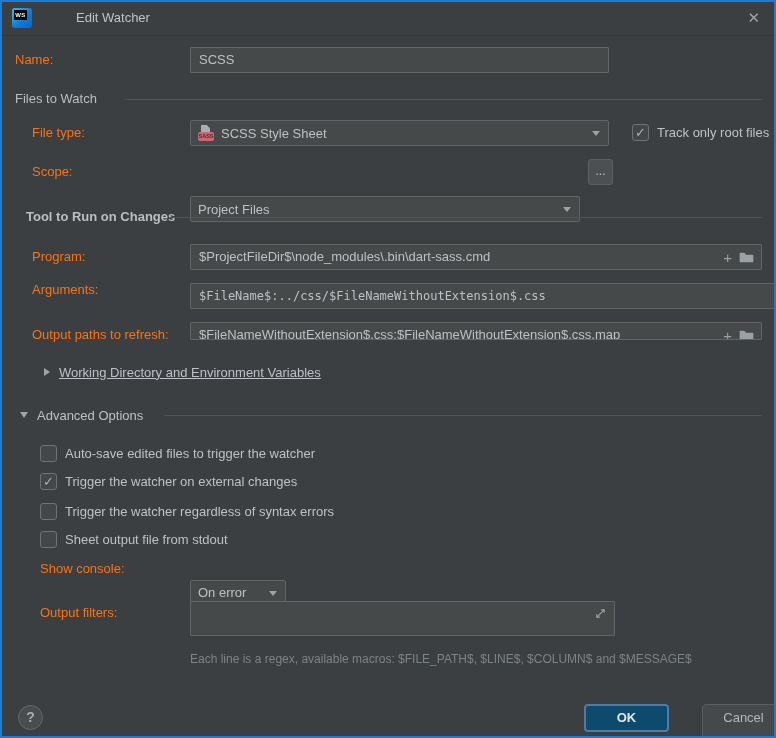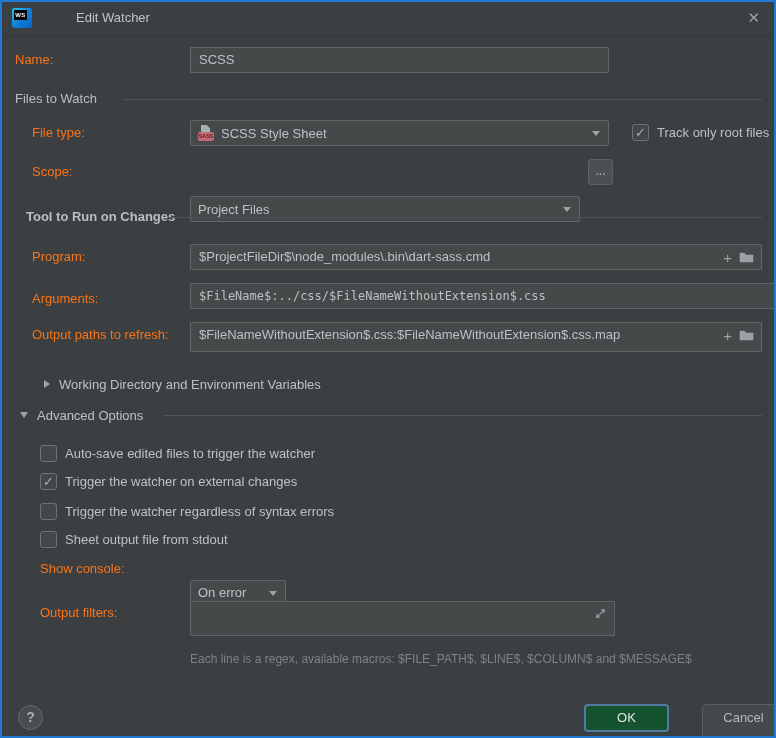--- a/index.html
+++ b/index.html
@@ -45,21 +45,21 @@
   
   .tri-right{width:0;height:0;border-top:4.5px solid transparent;border-bottom:4.5px solid transparent;
     border-left:6px solid #9fa3a6;}
   .tri-down{width:0;height:0;border-left:4.5px solid transparent;border-right:4.5px solid transparent;
     border-top:6px solid #9fa3a6;}
   .group-row{position:absolute;display:flex;align-items:center;gap:9px;height:16px;}
   
   .browse-btn{position:absolute;box-sizing:border-box;background:#4c5052;border:1px solid #5e6163;
     border-radius:3px;color:#bdc1c5;text-align:center;line-height:22px;font-size:12px;}
   .btn{position:absolute;box-sizing:border-box;border-radius:4px;text-align:center;cursor:default;}
-  .btn-ok{background:#14532d;border:2px solid #537aa2;color:#e3e6e8;font-weight:normal;line-height:24px;}
+  .btn-ok{background:#0c4a6e;border:2px solid #537aa2;color:#e3e6e8;font-weight:bold;line-height:24px;}
   .btn-cancel{background:#46494b;border:1px solid #5b5e60;color:#b3b8bb;line-height:26px;}
   .help-btn{position:absolute;box-sizing:border-box;width:25px;height:25px;border-radius:50%;
     background:#494d4f;border:1px solid #66696b;color:#a8adb0;font-size:14px;font-weight:bold;
     text-align:center;line-height:23px;}
   .hint{position:absolute;color:#7d8284;font-size:12px;}
   .exp-svg,.folder-svg{display:block;}
 </style>
 </head>
 <body>
 
@@ -110,47 +110,47 @@
   <div class="field" style="left:188px;top:242px;width:572px;height:26px;padding-right:56px;">
     <span>$ProjectFileDir$\node_modules\.bin\dart-sass.cmd</span>
     <span class="ic-right">
       <span class="plus">+</span>
       <svg class="folder-svg" width="15" height="15" viewBox="0 0 16 16">
           <path d="M1.5 3h4.3l1.6 2h7.1c.45 0 .8.36.8.8v6.4c0 .44-.35.8-.8.8H1.5c-.44 0-.8-.36-.8-.8V3.8c0-.44.36-.8.8-.8z" fill="#9ba1a5"></path>
         </svg>
     </span>
   </div>
 
-  <div class="label" style="left:30px;top:284px;line-height:26px;">Arguments:</div>
+  <div class="label" style="left:30px;top:275px;line-height:26px;">Arguments:</div>
   <div class="field mono" style="left:188px;top:281px;width:684px;height:26px;padding-right:56px;">
     <span>$FileName$:../css/$FileNameWithoutExtension$.css</span>
     <span class="ic-right">
       <span class="plus" style="font-family:'Liberation Sans',sans-serif;">+</span>
       <svg class="exp-svg" width="13" height="13" viewBox="0 0 16 16">
           <g stroke="#9ba1a5" stroke-width="1.5" fill="none">
             <path d="M3.5 12.5L12.5 3.5"></path>
             <path d="M8.8 3.5h3.7v3.7"></path>
             <path d="M7.2 12.5H3.5V8.8"></path>
           </g>
         </svg>
     </span>
   </div>
 
   <div class="label" style="left:30px;top:320px;line-height:26px;">Output paths to refresh:</div>
-  <div class="field" style="left:188px;top:320px;width:572px;height:30px;padding-right:56px;">
+  <div class="field" style="left:188px;top:320px;width:572px;height:18px;padding-right:56px;">
     <span>$FileNameWithoutExtension$.css:$FileNameWithoutExtension$.css.map</span>
     <span class="ic-right">
       <span class="plus">+</span>
       <svg class="folder-svg" width="15" height="15" viewBox="0 0 16 16">
           <path d="M1.5 3h4.3l1.6 2h7.1c.45 0 .8.36.8.8v6.4c0 .44-.35.8-.8.8H1.5c-.44 0-.8-.36-.8-.8V3.8c0-.44.36-.8.8-.8z" fill="#9ba1a5"></path>
         </svg>
     </span>
   </div>
 
-  <div class="group-row" style="left:42px;top:374px;">
+  <div class="group-row" style="left:42px;top:362px;text-decoration:underline;">
     <span class="tri-right"></span>
     <span>Working Directory and Environment Variables</span>
   </div>
 
   <div class="group-row" style="left:18px;top:405px;">
     <span class="tri-down"></span>
     <span>Advanced Options</span>
   </div>
   <div class="sect-line" style="left:162px;right:12px;top:413px;"></div>
 

